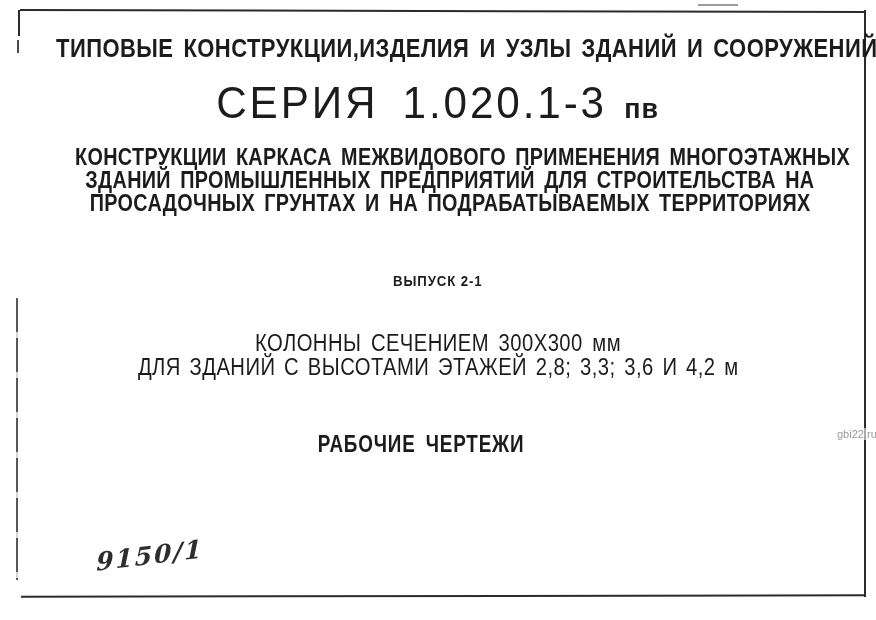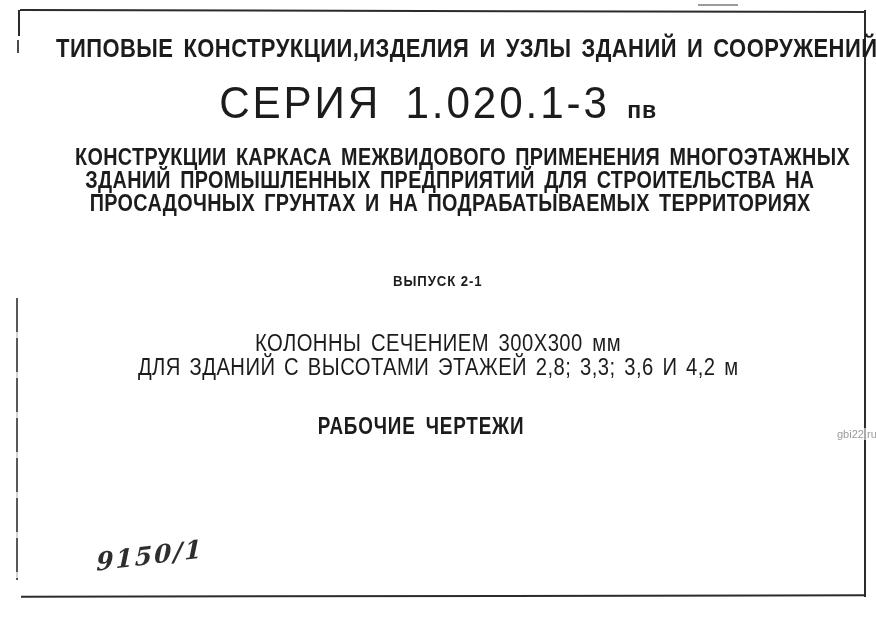--- a/index.html
+++ b/index.html
@@ -64,38 +64,38 @@
   .content { position: absolute; left: 0; top: 0; width: 704px; height: 620px; }
   .tline { position: absolute; left: 0; width: 876px; text-align: center; white-space: nowrap; }
   .tline > span { display: inline-block; }
 
   .doc-header { top: 34px; font-size: 25px; font-weight: 700; }
   .doc-header > span { transform: scaleX(0.88); letter-spacing: 0.5px; word-spacing: 4px; }
 
   .series-line { top: 78px; font-size: 44px; font-weight: 400; }
   .series-line > .series-main { transform: scaleX(0.96); letter-spacing: 3px; word-spacing: 10px; }
   .series-suffix {
-    font-size: 24px; font-weight: 700; letter-spacing: 1px;
+    font-size: 28px; font-weight: 700; letter-spacing: 1px;
     vertical-align: baseline; margin-left: 18px;
   }
 
   .desc-block { position: absolute; left: 12px; top: 146px; width: 876px; }
   .desc-line { width: 876px; text-align: center; white-space: nowrap; height: 23px; line-height: 23px; font-size: 23px; font-weight: 700; }
   .desc-line > span { display: inline-block; transform: scaleX(0.86); letter-spacing: 0.4px; word-spacing: 4px; }
 
   .issue-line { top: 272px; font-size: 15px; font-weight: 700; }
   .issue-line > span { transform: scaleX(0.88); letter-spacing: 1px; }
 
   .subject-line-1 { top: 330px; font-size: 23px; font-weight: 400; }
   .subject-line-1 > span { transform: scaleX(0.88); letter-spacing: 0.5px; word-spacing: 4px; }
 
   .subject-line-2 { top: 354px; font-size: 23px; font-weight: 400; }
   .subject-line-2 > span { transform: scaleX(0.88); letter-spacing: 0.5px; word-spacing: 3px; }
 
-  .doc-type-line { top: 413px; font-size: 23px; font-weight: 700; }
+  .doc-type-line { top: 431px; font-size: 23px; font-weight: 700; }
   .doc-type-line > span { transform: translateX(-17px) scaleX(0.82); letter-spacing: 1px; word-spacing: 5px; }
 
   .handwritten {
     position: absolute; left: 96px; top: 541px;
     font-family: "DejaVu Serif", serif;
     font-style: italic; font-weight: 700;
     font-size: 25px; letter-spacing: 2px;
     color: #2e2e2e;
     transform: rotate(-7deg) skewX(-8deg);
   }

